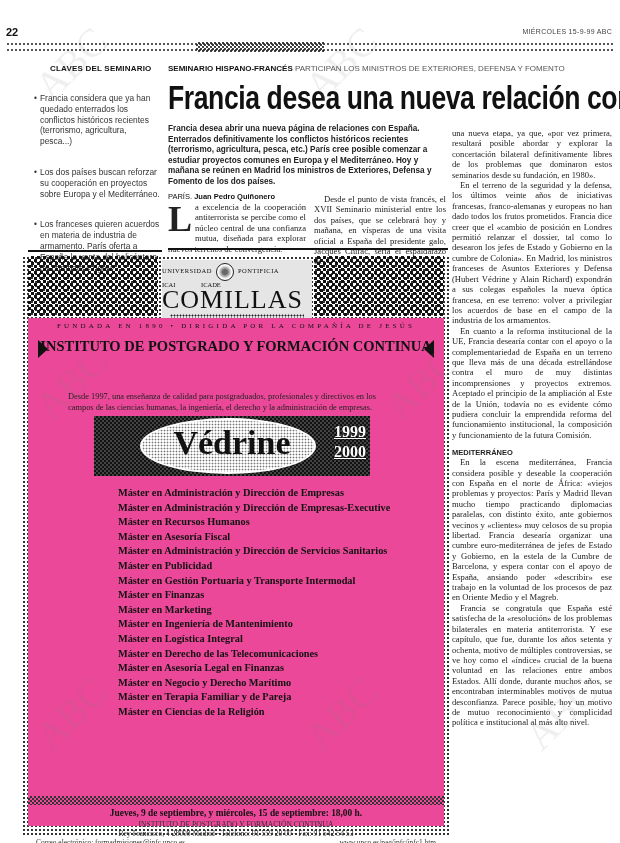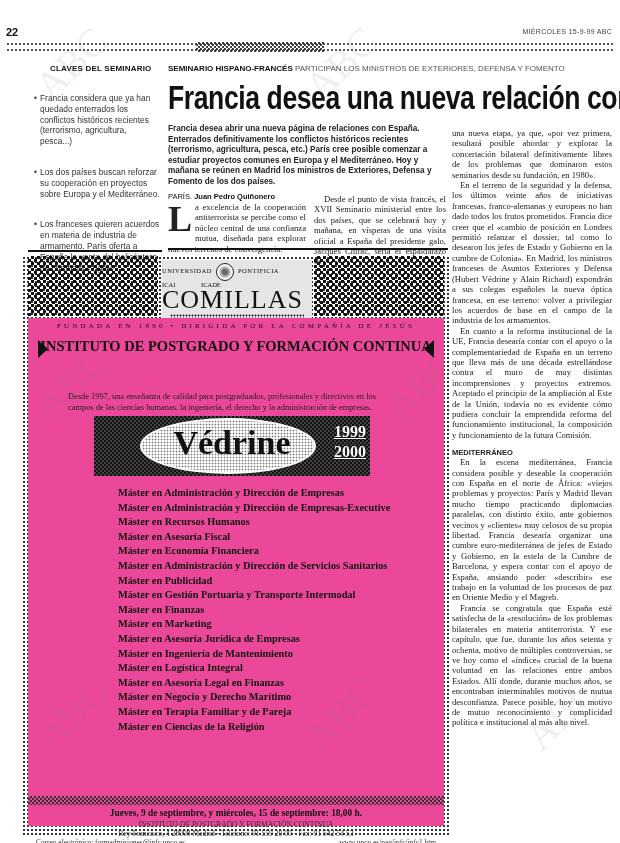--- a/index.html
+++ b/index.html
@@ -157,29 +157,28 @@
         <div>1999</div>
         <div>2000</div>
       </div>
     </div>
 
     <ul class="master-list">
       <li>Máster en Administración y Dirección de Empresas</li>
       <li>Máster en Administración y Dirección de Empresas-Executive</li>
       <li>Máster en Recursos Humanos</li>
       <li>Máster en Asesoría Fiscal</li>
-      <li>Máster en Economía Financiera</li>
       <li>Máster en Administración y Dirección de Servicios Sanitarios</li>
       <li>Máster en Publicidad</li>
       <li>Máster en Gestión Portuaria y Transporte Intermodal</li>
       <li>Máster en Finanzas</li>
       <li>Máster en Marketing</li>
-      <li>Máster en Asesoría Jurídica de Empresas</li>
       <li>Máster en Ingeniería de Mantenimiento</li>
       <li>Máster en Logística Integral</li>
+      <li>Máster en Derecho de las Telecomunicaciones</li>
       <li>Máster en Asesoría Legal en Finanzas</li>
       <li>Máster en Negocio y Derecho Marítimo</li>
       <li>Máster en Terapia Familiar y de Pareja</li>
       <li>Máster en Ciencias de la Religión</li>
     </ul>
 
     <div class="ad-stripe2"></div>
     <div class="ad-footer">
       <div class="ad-dates">Jueves, 9 de septiembre, y miércoles, 15 de septiembre: 18,00 h.</div>
       <div class="ad-foot-line">INSTITUTO DE POSTGRADO Y FORMACIÓN CONTINUA</div>

